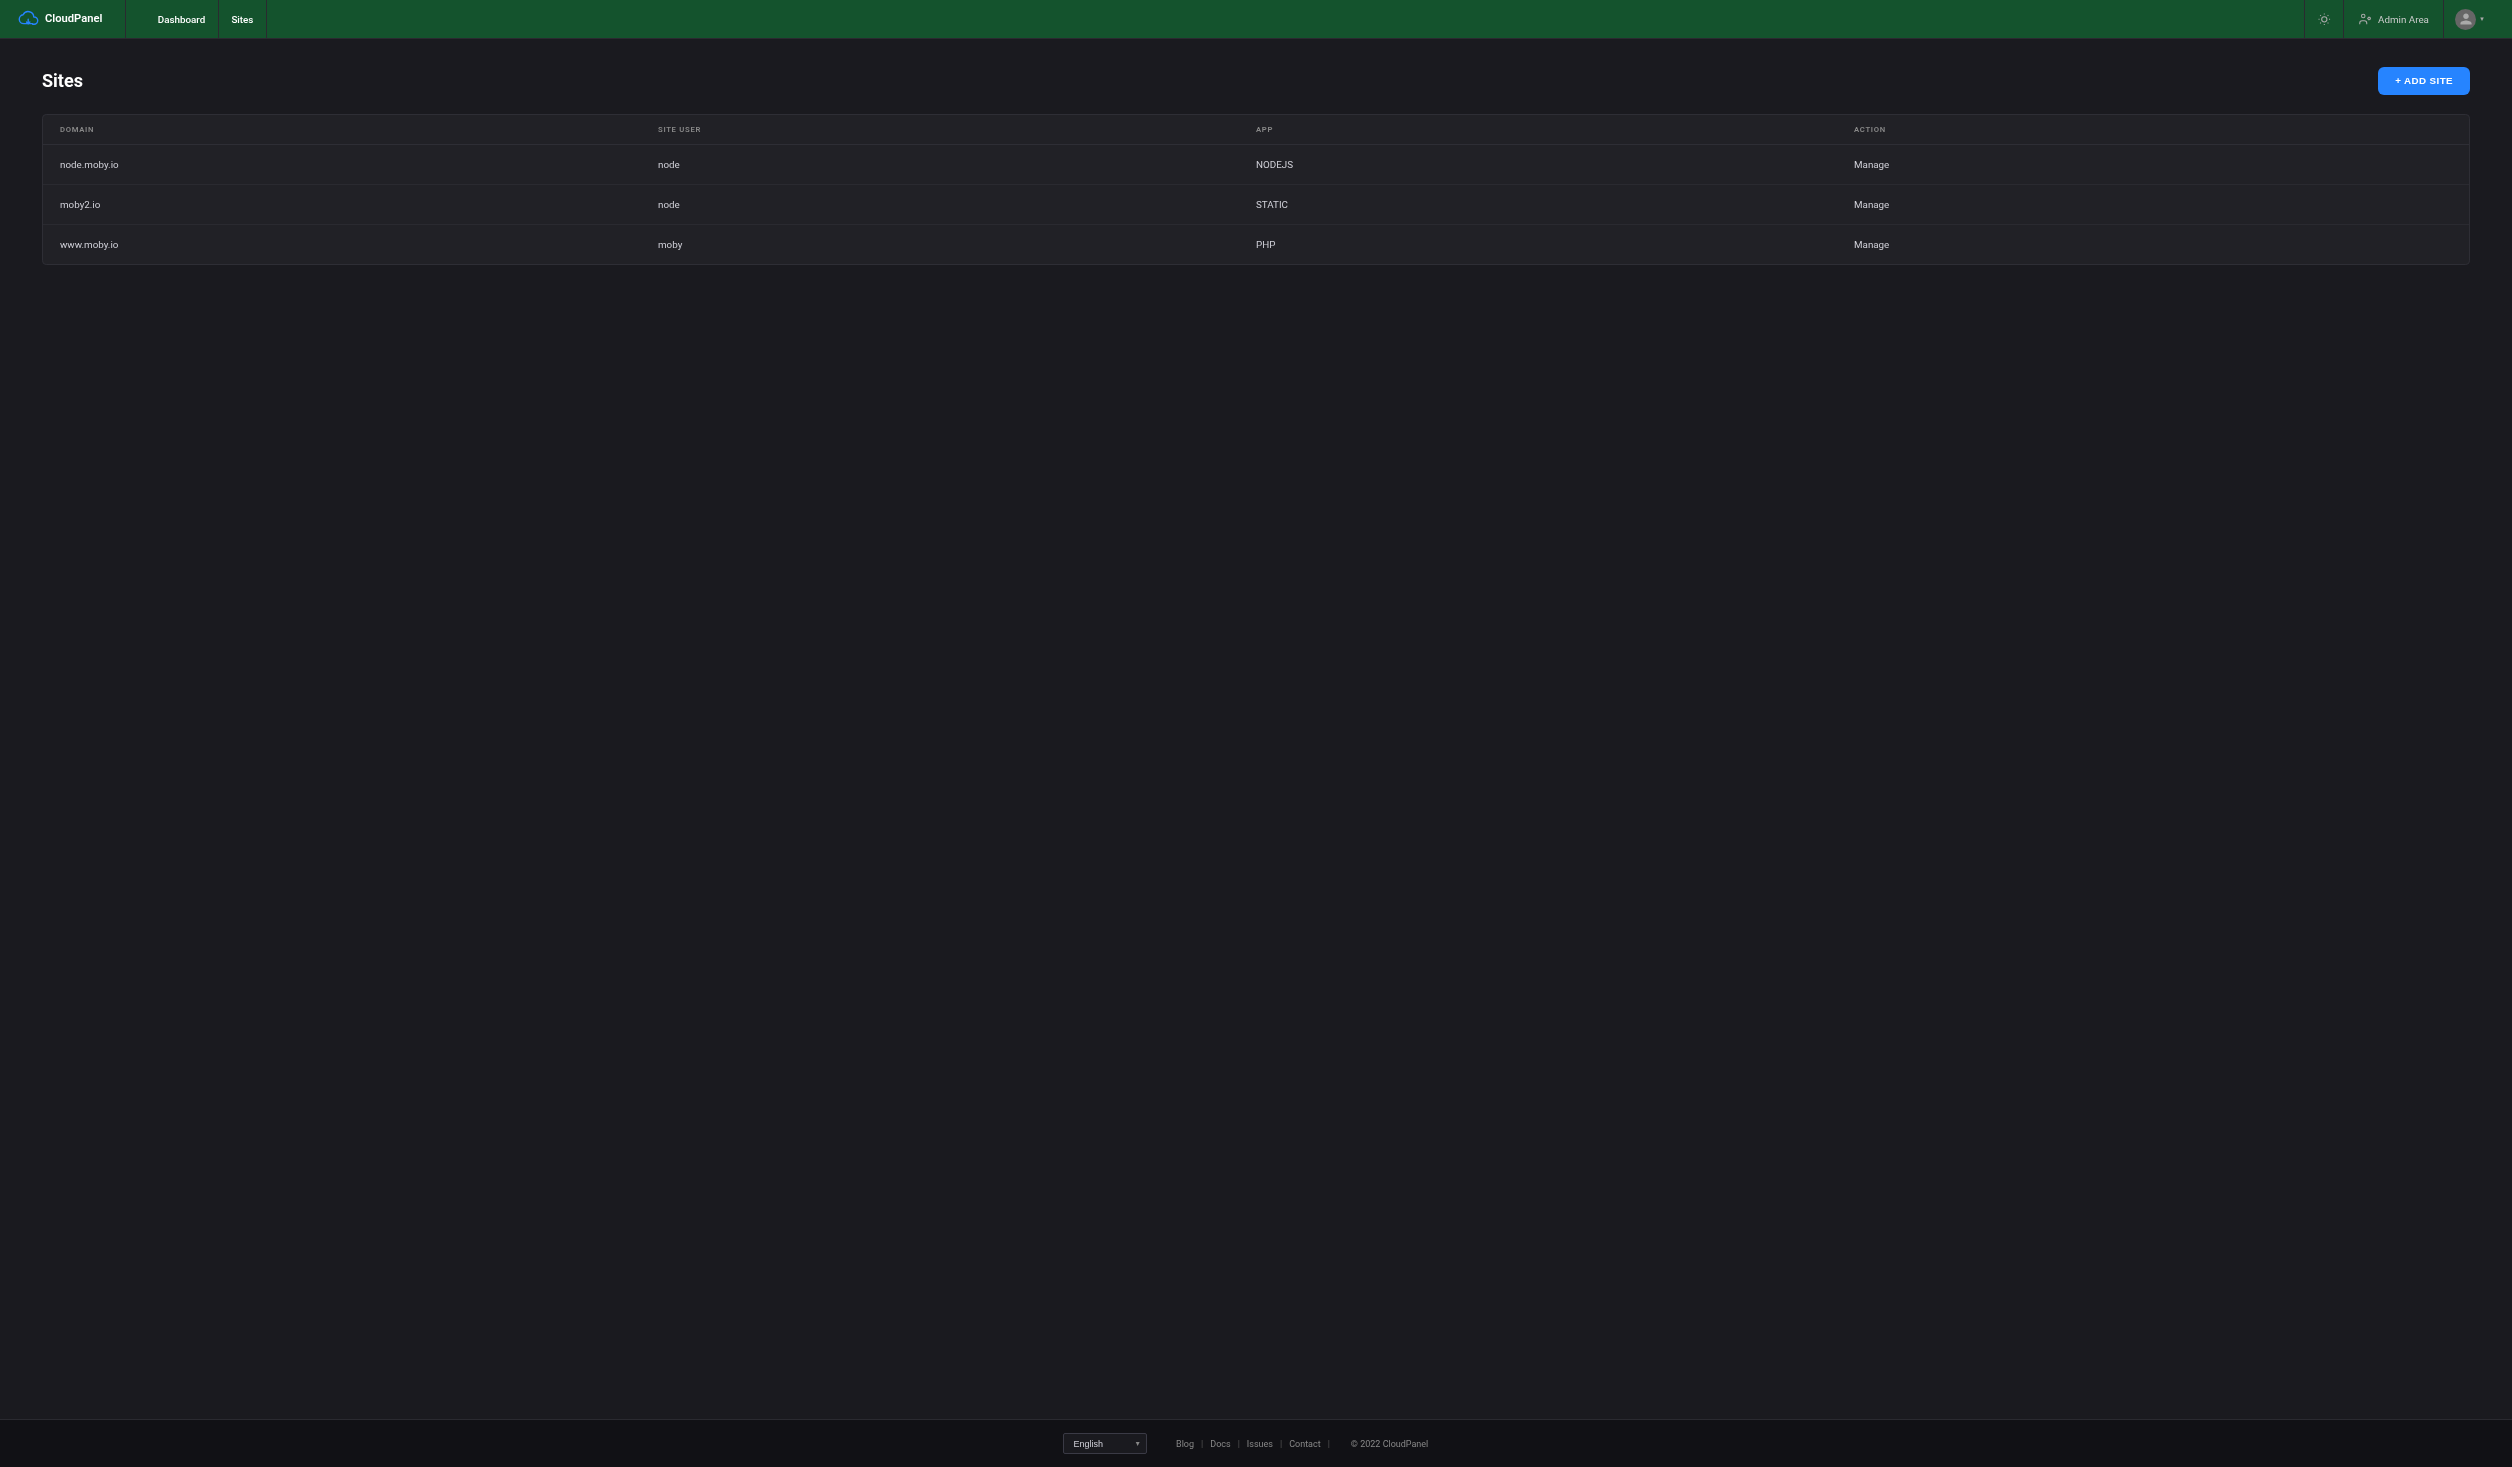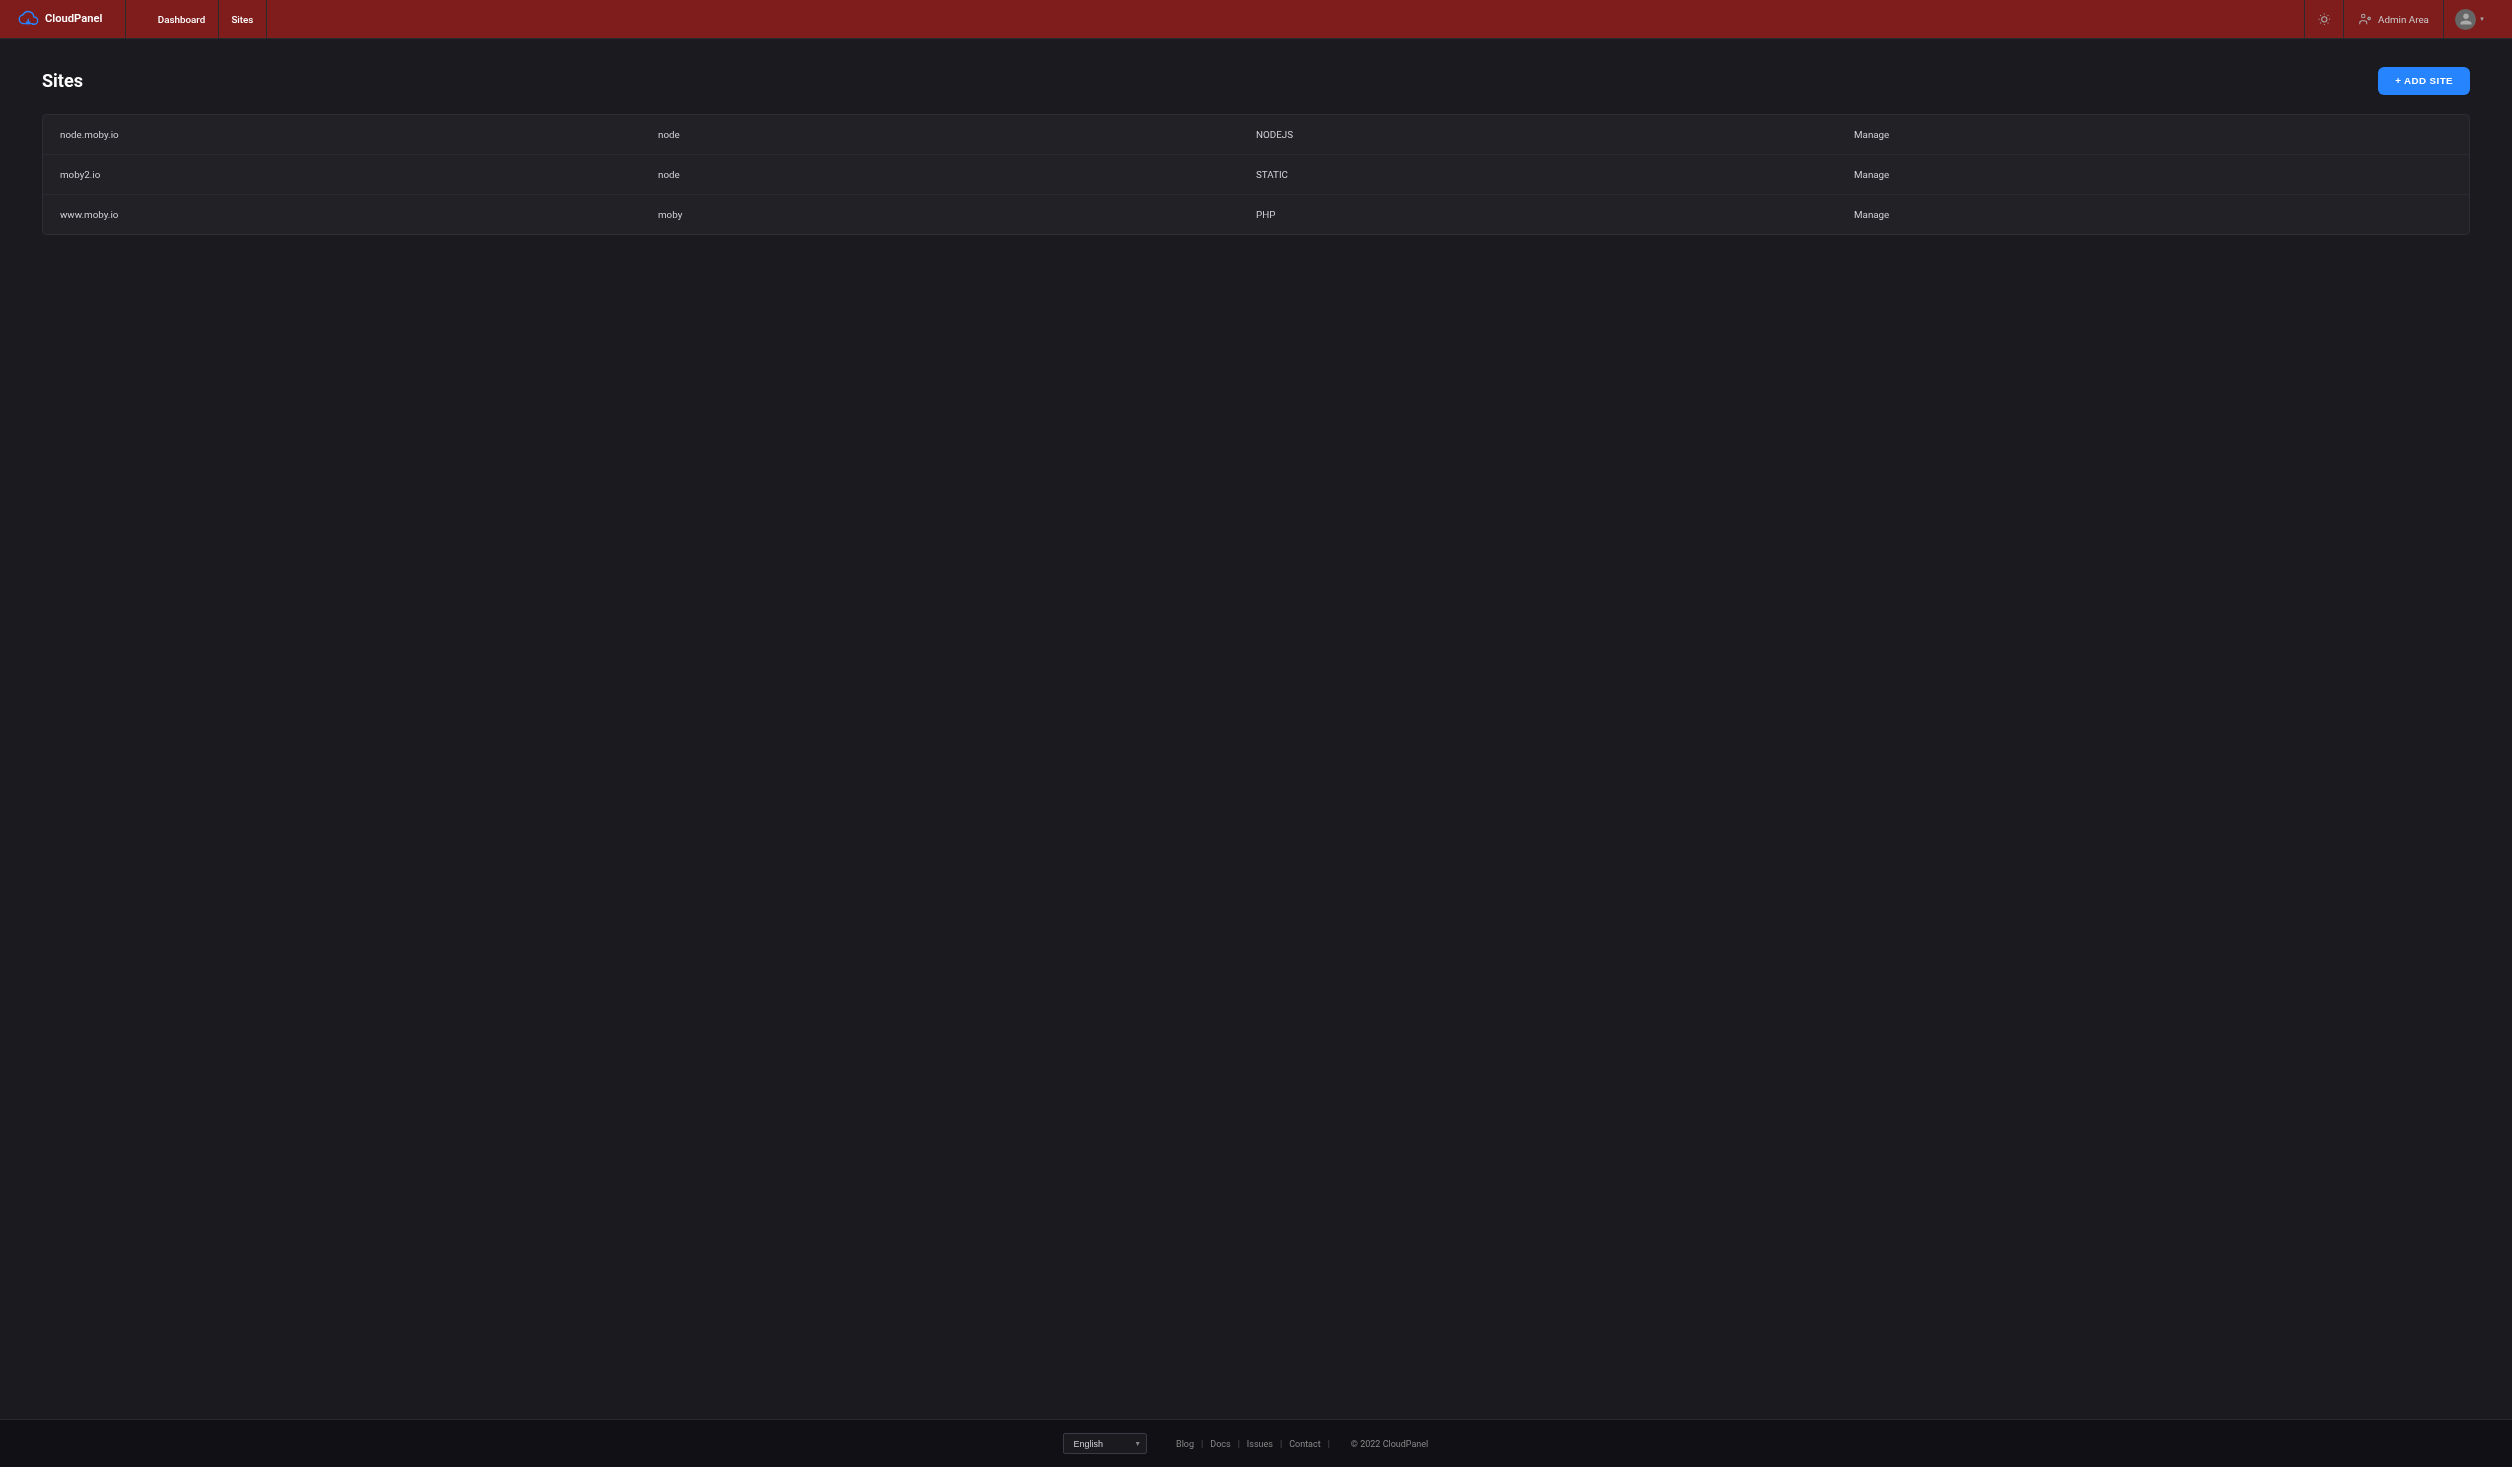--- a/index.html
+++ b/index.html
@@ -8,21 +8,21 @@
       background-color: #1a1a1f;
       color: #e0e0e0;
       font-family: -apple-system, BlinkMacSystemFont, 'Segoe UI', Roboto, sans-serif;
       min-height: 100vh;
       display: flex;
       flex-direction: column;
     }
 
     
     .header {
-      background-color: #7f1d1d;
+      background-color: #14532d;
       display: flex;
       align-items: center;
       height: 39px;
       padding: 0 17px;
       border-bottom: 0.7px solid #2a2a30;
     }
 
     .logo-area {
       display: flex;
       align-items: center;
@@ -331,20 +331,26 @@
   </div>
 </header>
 
 <main class="main">
   <div class="page-header">
     <h1 class="page-title">Sites</h1>
     <button class="add-site-btn">+ ADD SITE</button>
   </div>
 
   <div class="sites-table">
+    <div class="table-header">
+      <span class="table-header-cell">DOMAIN</span>
+      <span class="table-header-cell">SITE USER</span>
+      <span class="table-header-cell">APP</span>
+      <span class="table-header-cell">ACTION</span>
+    </div>
 
     <div class="table-row">
       <span class="table-cell">node.moby.io</span>
       <span class="table-cell">node</span>
       <span class="table-cell">NODEJS</span>
       <span class="table-cell">
         <a class="manage-link">Manage</a>
       </span>
     </div>
 

